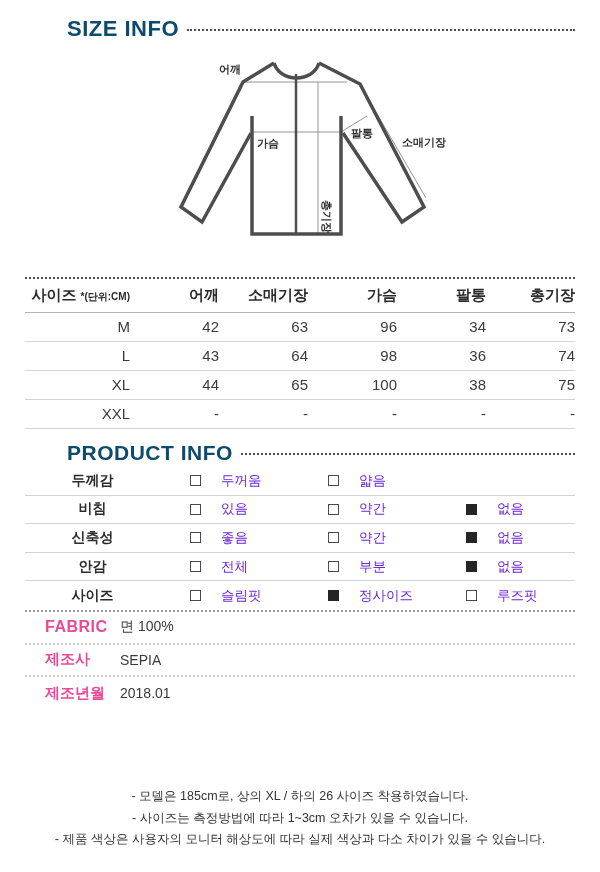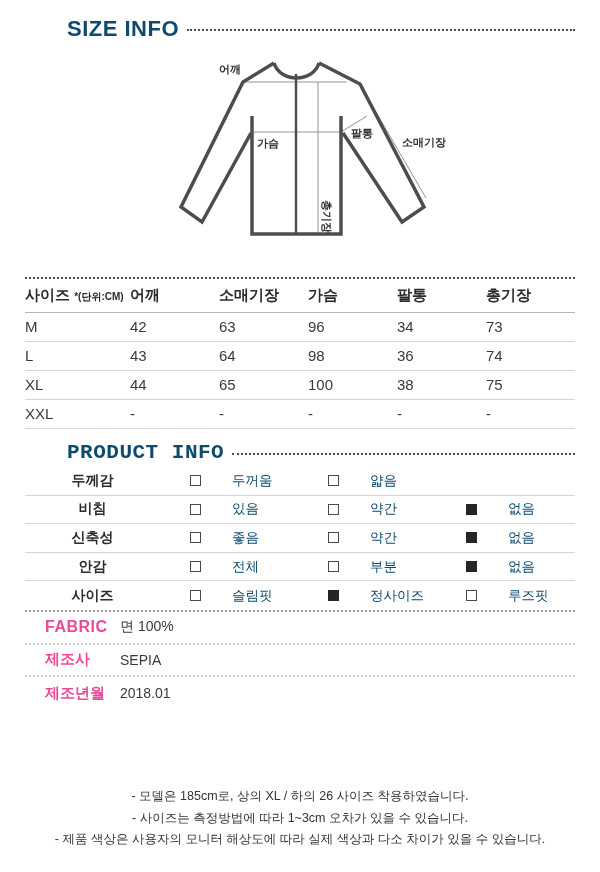--- a/index.html
+++ b/index.html
@@ -7,48 +7,48 @@
   #page {
     position:relative; width:600px; height:872px; margin:0 auto;
     background:#ffffff; overflow:hidden;
     font-family:"Liberation Sans", sans-serif; color:#2b2b2b;
   }
   
   .section-title { position:absolute; left:25px; right:25px; display:flex; align-items:center; }
   .section-title .txt { font-weight:bold; letter-spacing:0.5px; color:#0c4a6e; white-space:nowrap;margin-left:42px; }
   .section-title .dots { flex:1; border-top:2px dotted #4a4a4a; margin-left:8px; margin-top:2px; height:0; }
   #size-title { top:16px; } #size-title .txt { font-size:22px; }
-  #product-title { top:441px;font-family:Liberation Mono, monospace; } #product-title .txt { font-size:21px; }
+  #product-title { top:441px; } #product-title .txt { font-size:21px; }
 
   
   #diagram { position:absolute; top:52px; left:160px; width:300px; height:215px; }
   #diagram text { font-family:"Liberation Sans", sans-serif; font-size:11px; font-weight:600; fill:#333; }
 
   
   .dots-line { position:absolute; left:25px; right:25px; height:0; }
   #dots-above-table { top:277px; border-top:2px dotted #4a4a4a; }
   #dots-after-product { top:610px; border-top:2px dotted #9a9a9a; }
 
   
   #size-table { position:absolute; top:279px; left:25px; width:550px; border-collapse:collapse; table-layout:fixed; }
-  #size-table th, #size-table td { text-align:left; vertical-align:middle; }
+  #size-table th, #size-table td { text-align:right; vertical-align:middle; }
   #size-table thead th { height:33px; font-size:15px; font-weight:bold; color:#2b2b2b; border-bottom:1px solid #b5b5b5; }
   #size-table thead .unit { font-size:10px; font-weight:bold; }
   #size-table tbody td { height:29px; font-size:15px; color:#3a3a3a; border-bottom:1px solid #d4d4d4; }
   #size-table col.c0 { width:105px; } #size-table col.cn { width:89px; }
 
   
   #product-table { position:absolute; top:467px; left:25px; width:550px; }
   .p-row { display:flex; align-items:center; height:28.6px; border-bottom:1px solid #d4d4d4; }
   .p-row:last-child { border-bottom:none; }
   .p-label { width:135px; text-align:center; font-size:14px; font-weight:bold; color:#2b2b2b; }
   .p-opt { width:138px; display:flex; align-items:center; padding-left:30px; }
   .checkbox { width:11px; height:11px; border:1.5px solid #4a4a4a; background:#fff; flex:0 0 auto; }
   .checkbox.checked { background:#252525; border-color:#252525; }
-  .p-opt .opt-label { font-size:13.5px; color:#0c4a6e; margin-left:31px; }
+  .p-opt .opt-label { font-size:13.5px; color:#6d28d9; margin-left:20px; }
 
   
   #fabric { position:absolute; top:612px; left:25px; width:550px; }
   .f-row { display:flex; align-items:center; height:32.5px; border-bottom:2px dotted #cfcfcf; }
   .f-row:last-child { border-bottom:none; }
   .f-label { width:95px; padding-left:20px; font-weight:bold; font-size:15px; color:#ec4899; }
   .f-label.en { font-size:16px; letter-spacing:0.5px; }
   .f-value { font-size:14px; color:#3a3a3a; }
 
   

